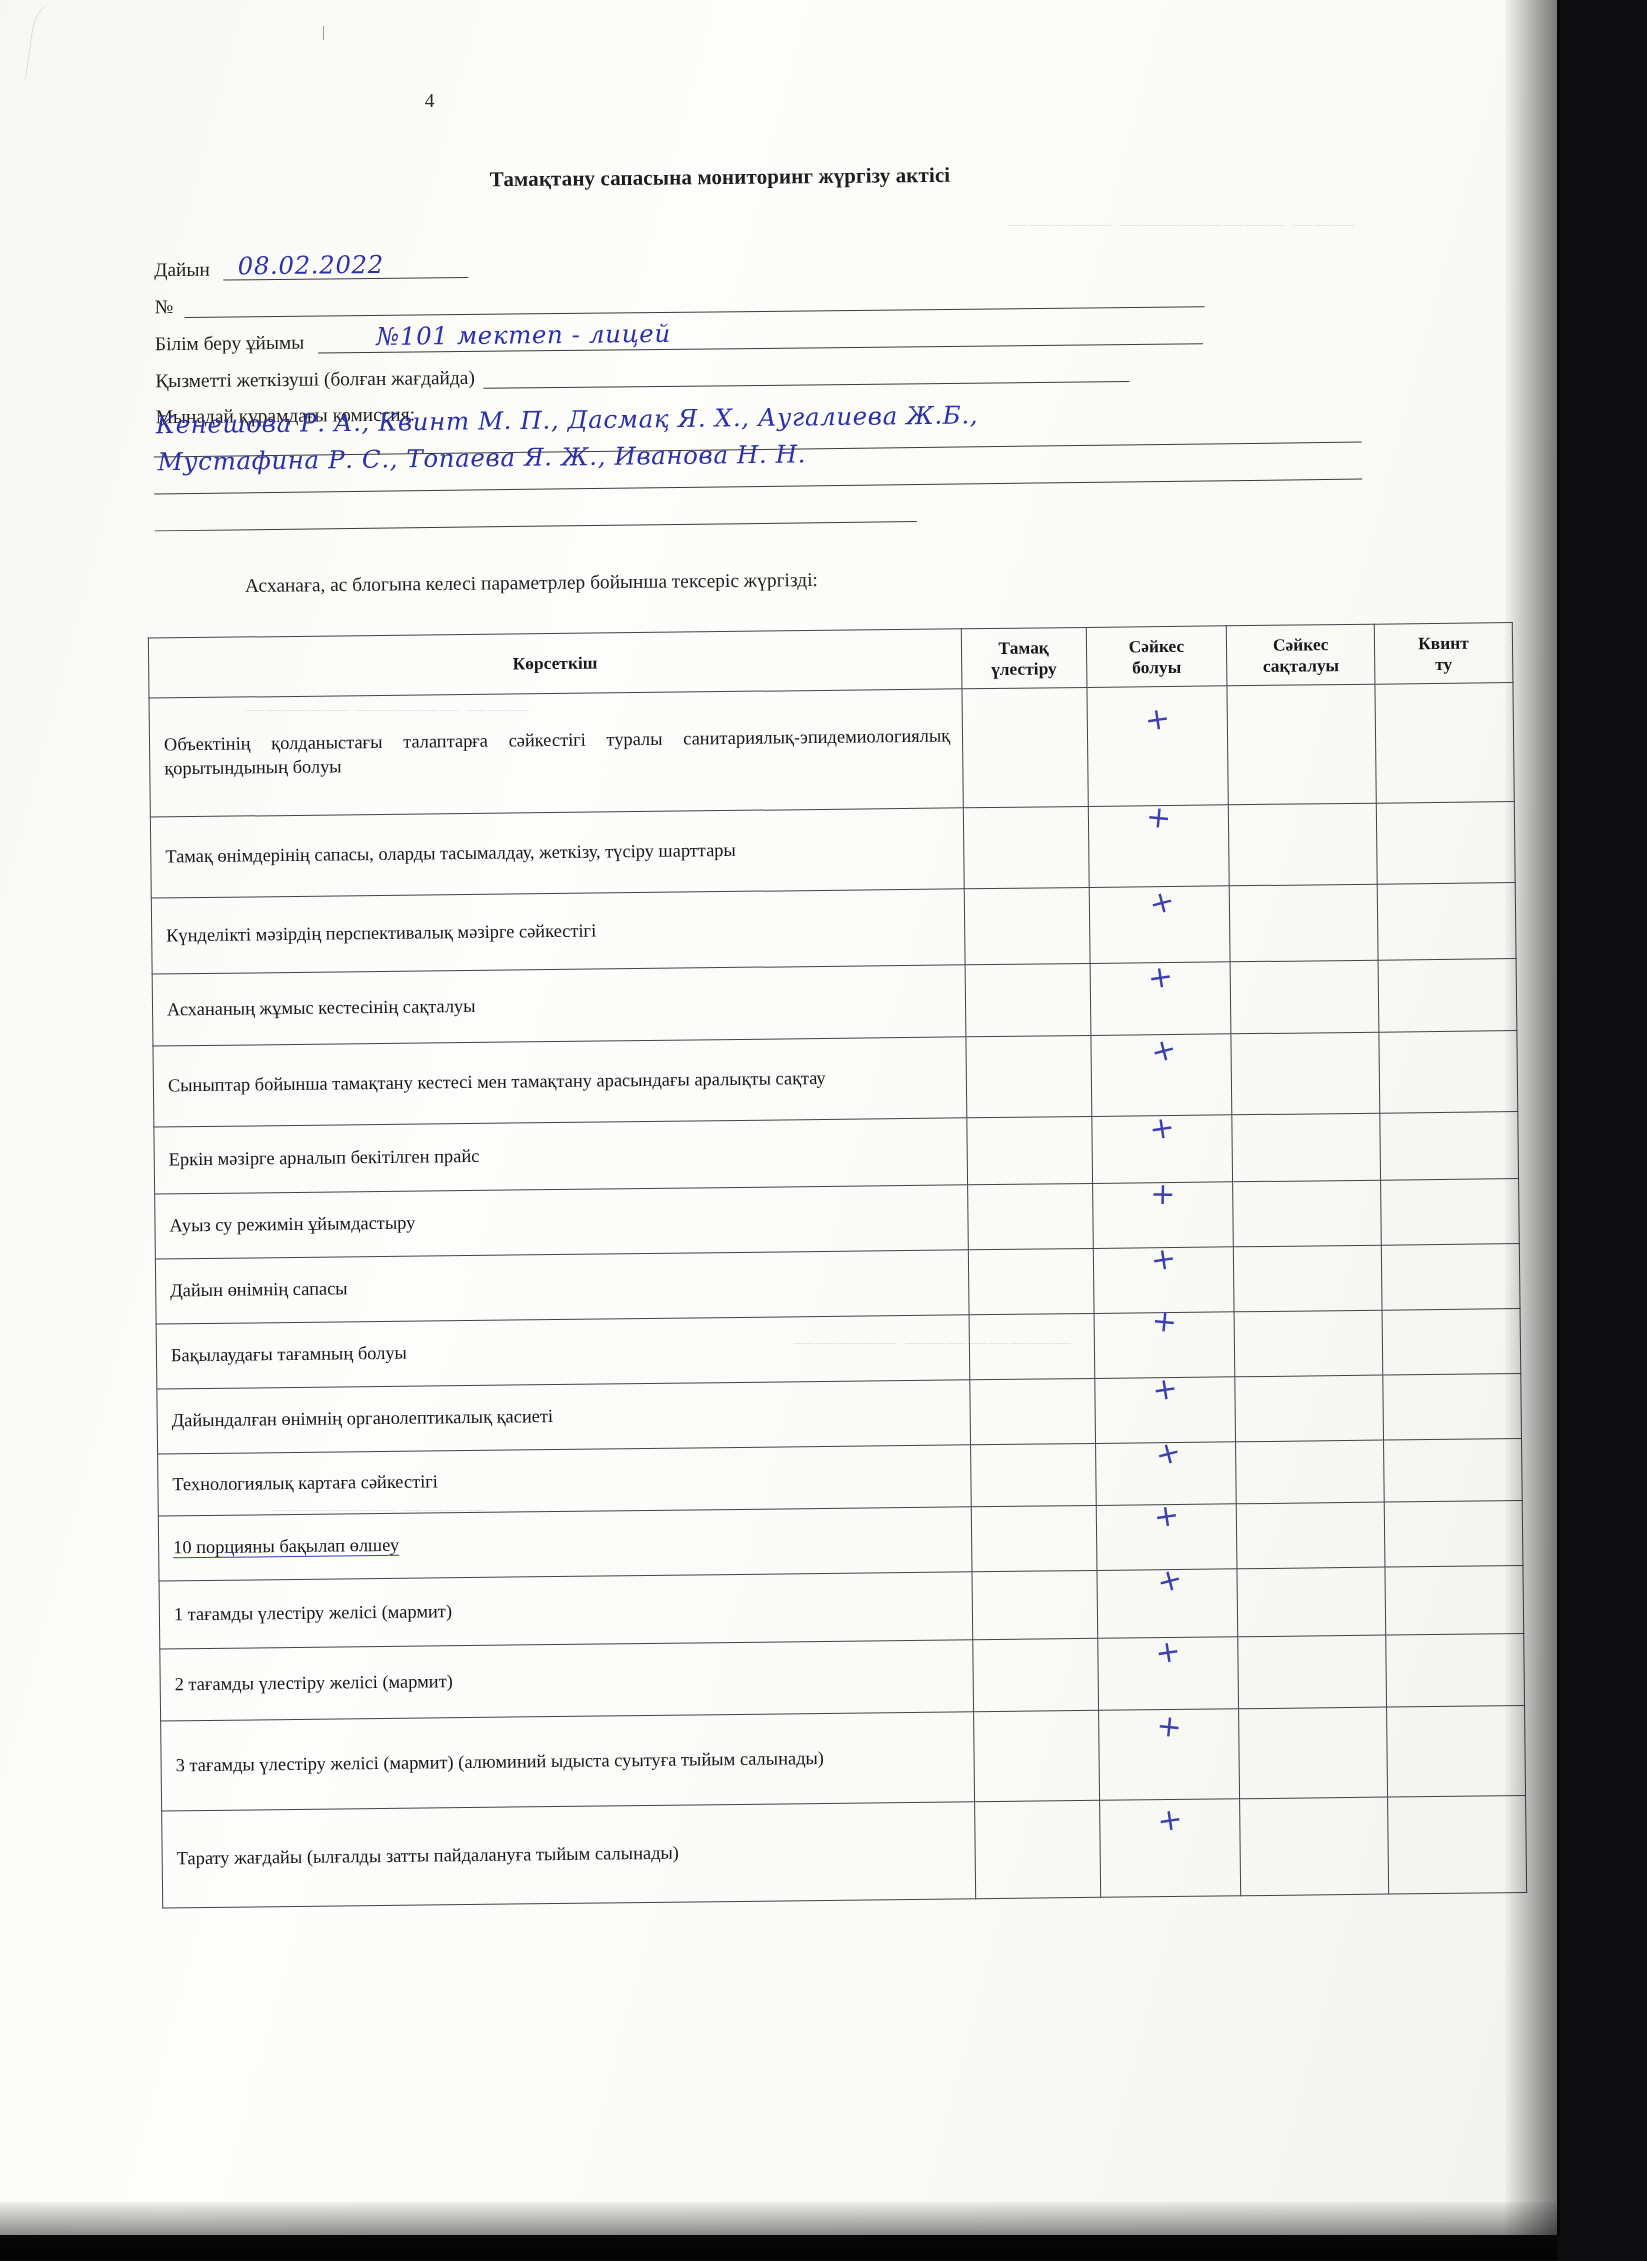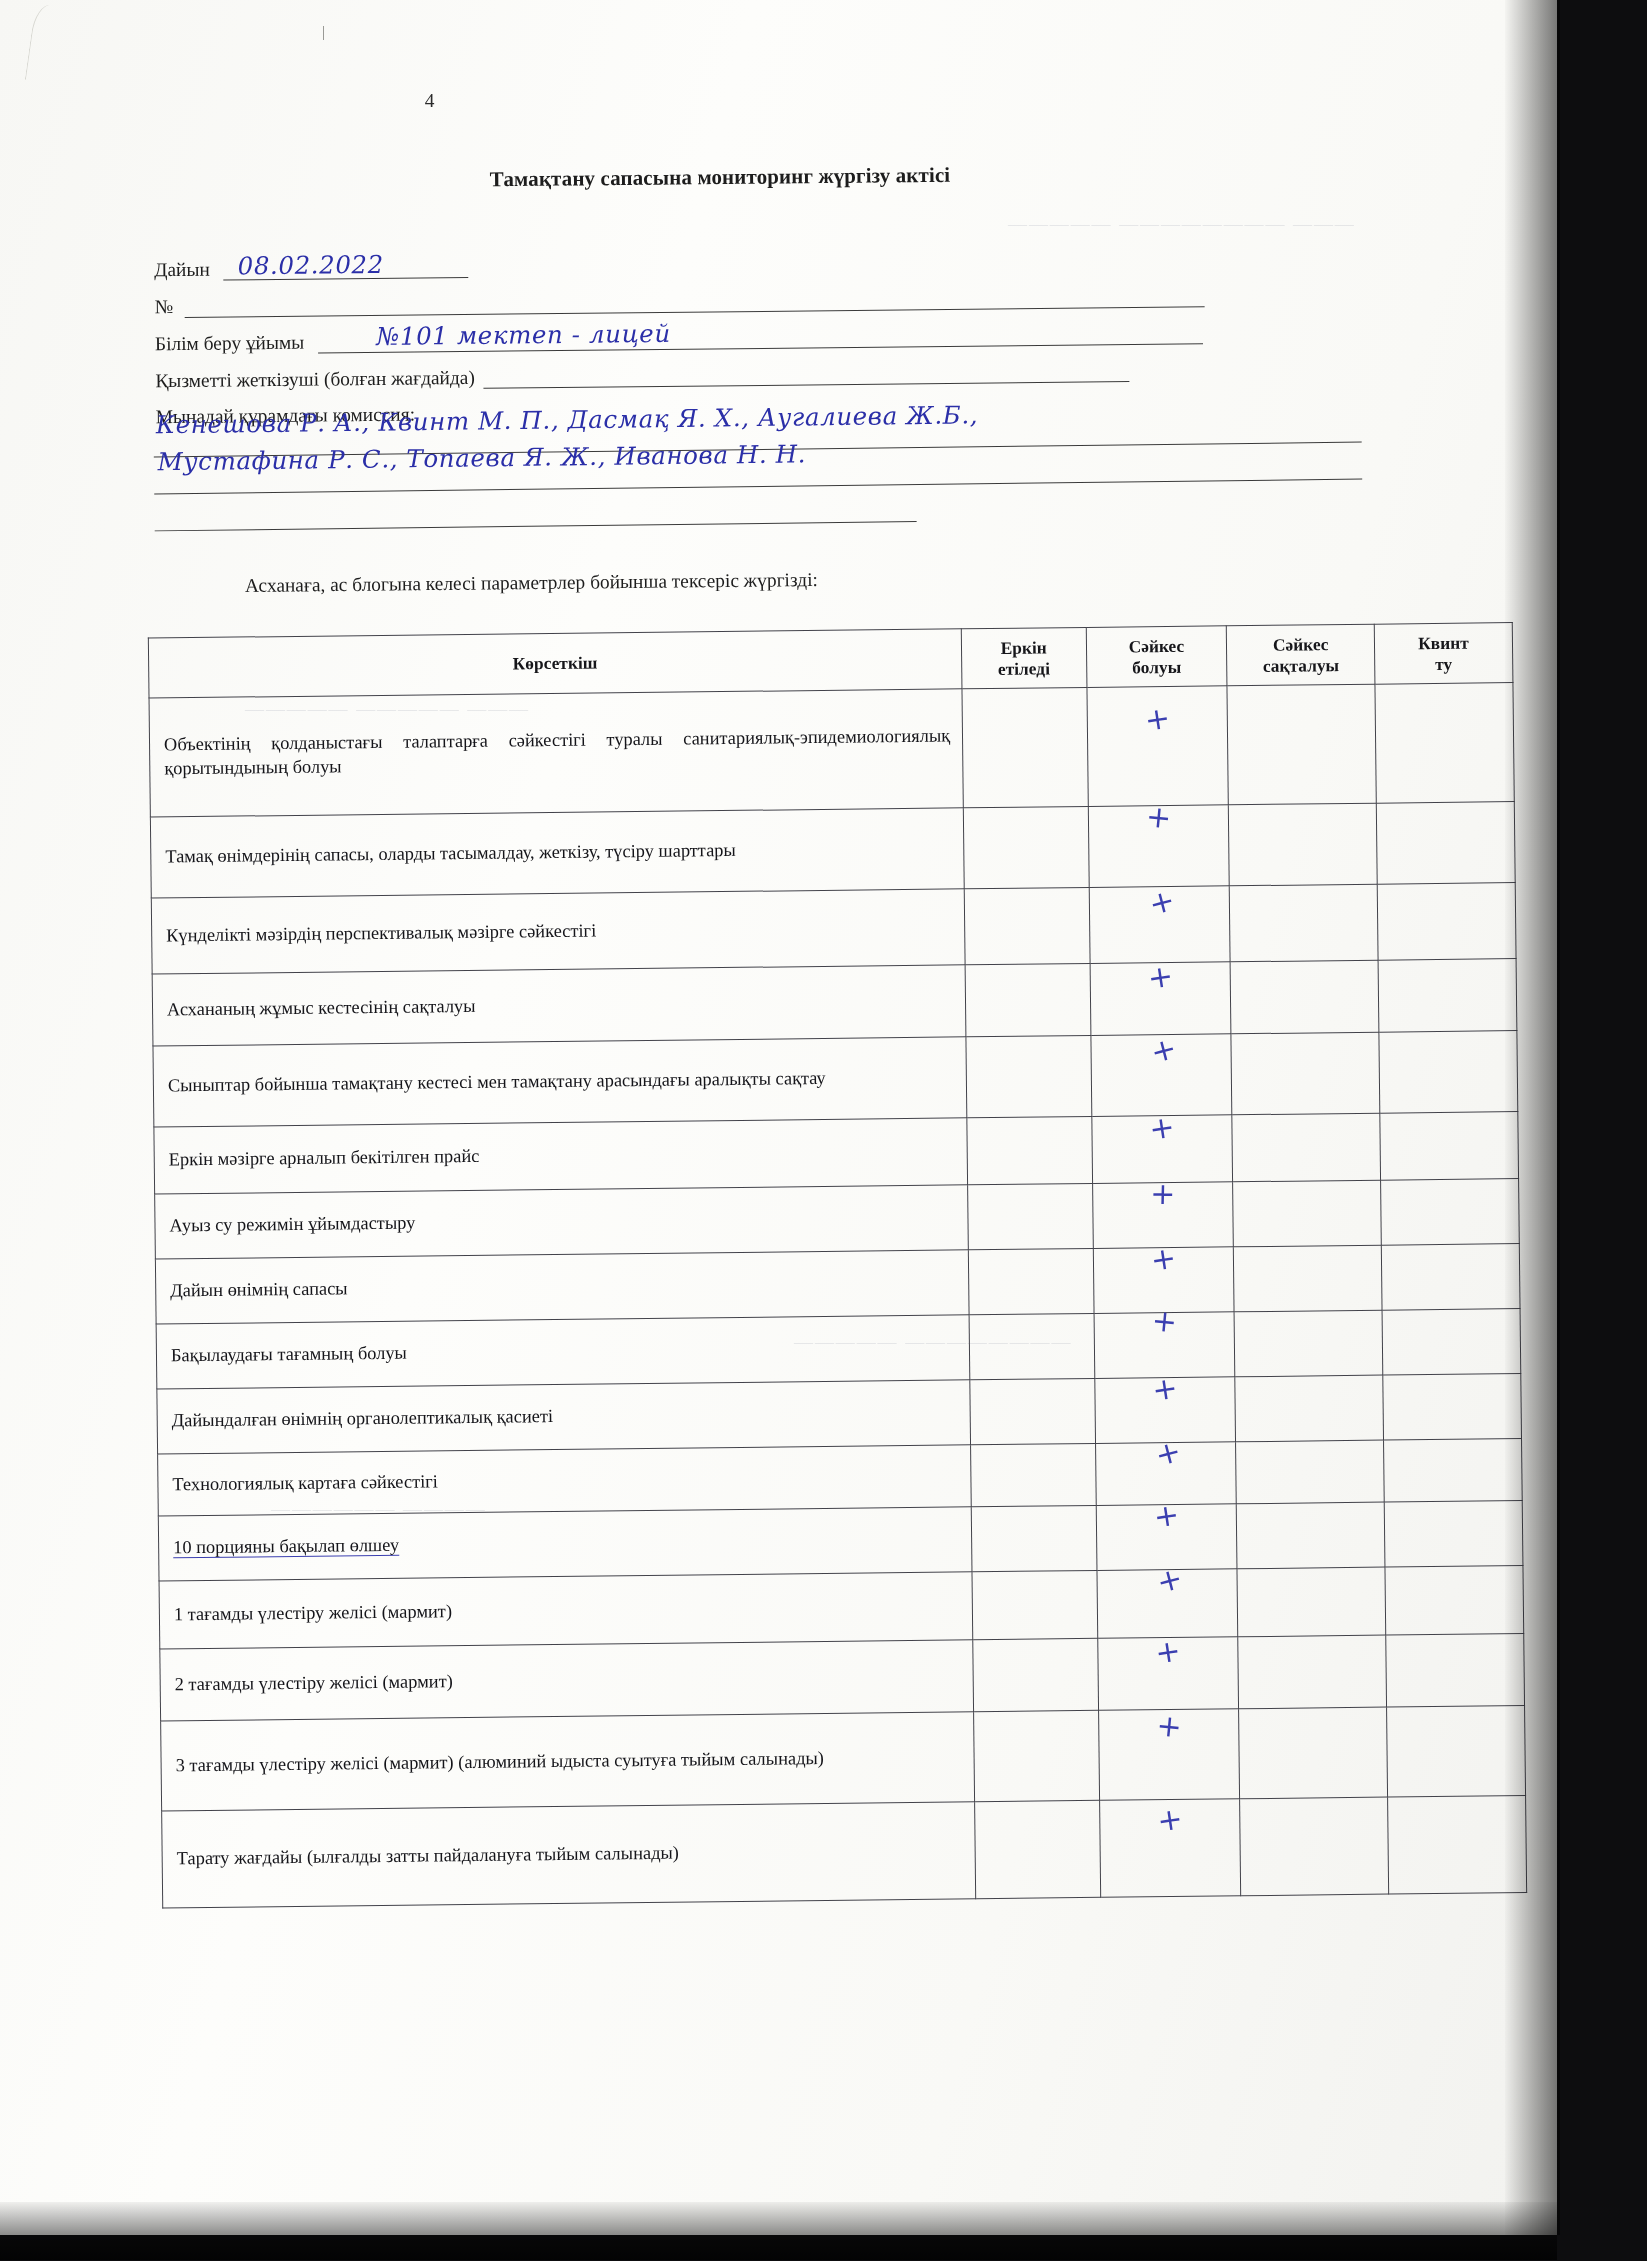--- a/index.html
+++ b/index.html
@@ -288,22 +288,22 @@
     </div>
 
     <div class="intro">Асханаға, ас блогына келесі параметрлер бойынша тексеріс жүргізді:</div>
 
     <div class="tbl-wrap">
       <table class="monitor">
         <thead>
           <tr>
             <th class="col-ind">Көрсеткіш</th>
             <th class="col-req">
-              <span>Еркін</span><br>
-              <span>етіледі</span>
+              <span>Тамақ</span><br>
+              <span>үлестіру</span>
             </th>
             <th class="col-yes">
               <span>Сәйкес</span><br>
               <span>болуы</span>
             </th>
             <th class="col-no">
               <span>Сәйкес</span><br>
               <span>сақталуы</span>
             </th>
             <th class="col-note">

